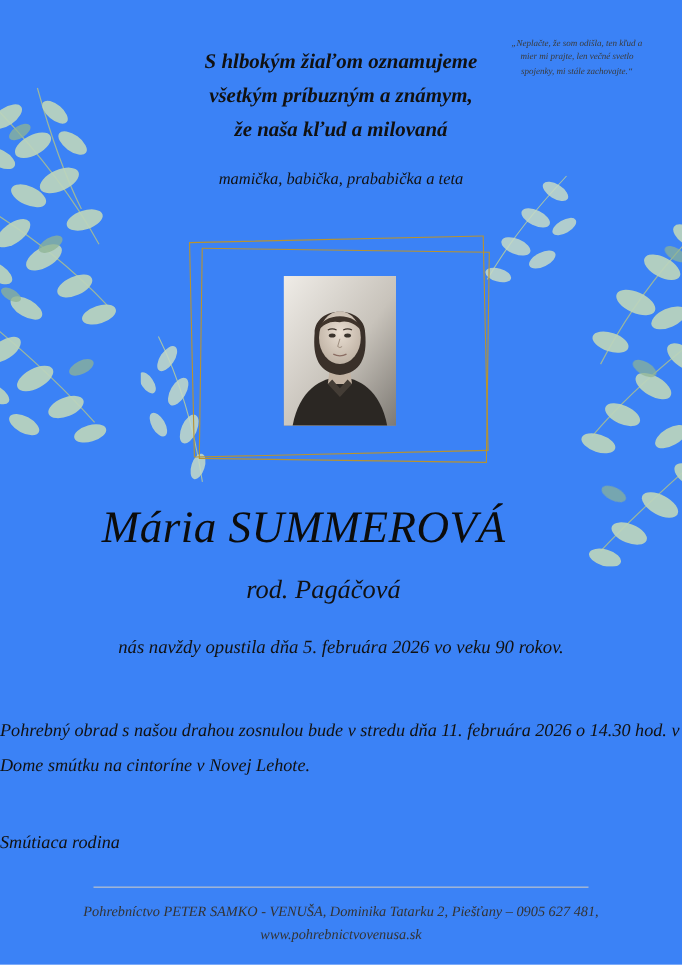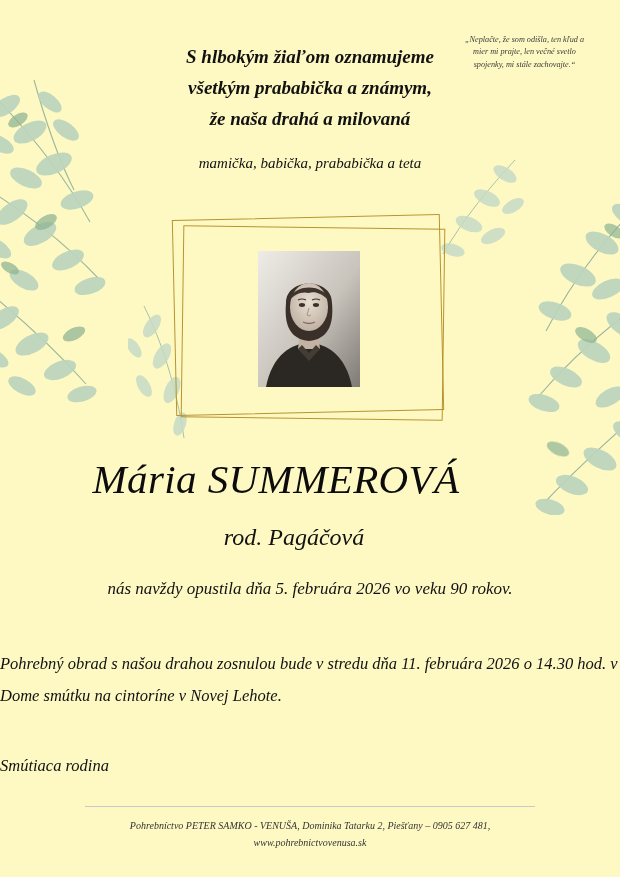--- a/index.html
+++ b/index.html
@@ -11,21 +11,21 @@
     height: 877px;
     background: #ffffff;
     font-family: "Liberation Serif", serif;
     color: #1a1a1a;
     overflow: hidden;
   }
   .page {
     position: relative;
     width: 620px;
     height: 877px;
-    background: #fef9c3;
+    background: #3b82f6;
     overflow: hidden;
   }
 
   
   .foliage {
     position: absolute;
     pointer-events: none;
   }
   .foliage-left {
     left: -18px;
@@ -196,21 +196,21 @@
     width: 450px;
     height: 1px;
     background: #c9c9c9;
   }
   .footer {
     position: absolute;
     top: 818px;
     left: 0;
     width: 620px;
     text-align: center;
-    font-size: 10px;
+    font-size: 13px;
     font-style: italic;
     line-height: 1.65;
     color: #333;
   }
   .footer .line { display: block; }
 </style>
 </head>
 <body>
 
 <div class="page">
@@ -308,22 +308,22 @@
       <ellipse cx="52" cy="124" rx="12" ry="6" transform="rotate(-72 52 124)"></ellipse>
       <ellipse cx="6" cy="48" rx="11" ry="5.5" transform="rotate(56 6 48)"></ellipse>
       <ellipse cx="16" cy="86" rx="12" ry="6" transform="rotate(60 16 86)"></ellipse>
     </g>
   </svg>
 
   <div class="quote">„Neplačte, že som odišla, ten kľud a mier mi prajte, len večné svetlo spojenky, mi stále zachovajte.“</div>
 
   <div class="intro">
     <span class="line">S hlbokým žiaľom oznamujeme</span>
-    <span class="line">všetkým prababička a známym,</span>
-    <span class="line">že naša drahá a milovaná</span>
+    <span class="line">všetkým príbuzným a známym,</span>
+    <span class="line">že naša kľud a milovaná</span>
   </div>
 
   <div class="relation">mamička, babička, prababička a teta</div>
 
   <div class="frame-wrap">
     <div class="gold-rect a"></div>
     <div class="gold-rect b"></div>
     <div class="photo">
       <svg class="portrait" viewBox="0 0 102 136" xmlns="http://www.w3.org/2000/svg" preserveAspectRatio="none">
         <defs>

